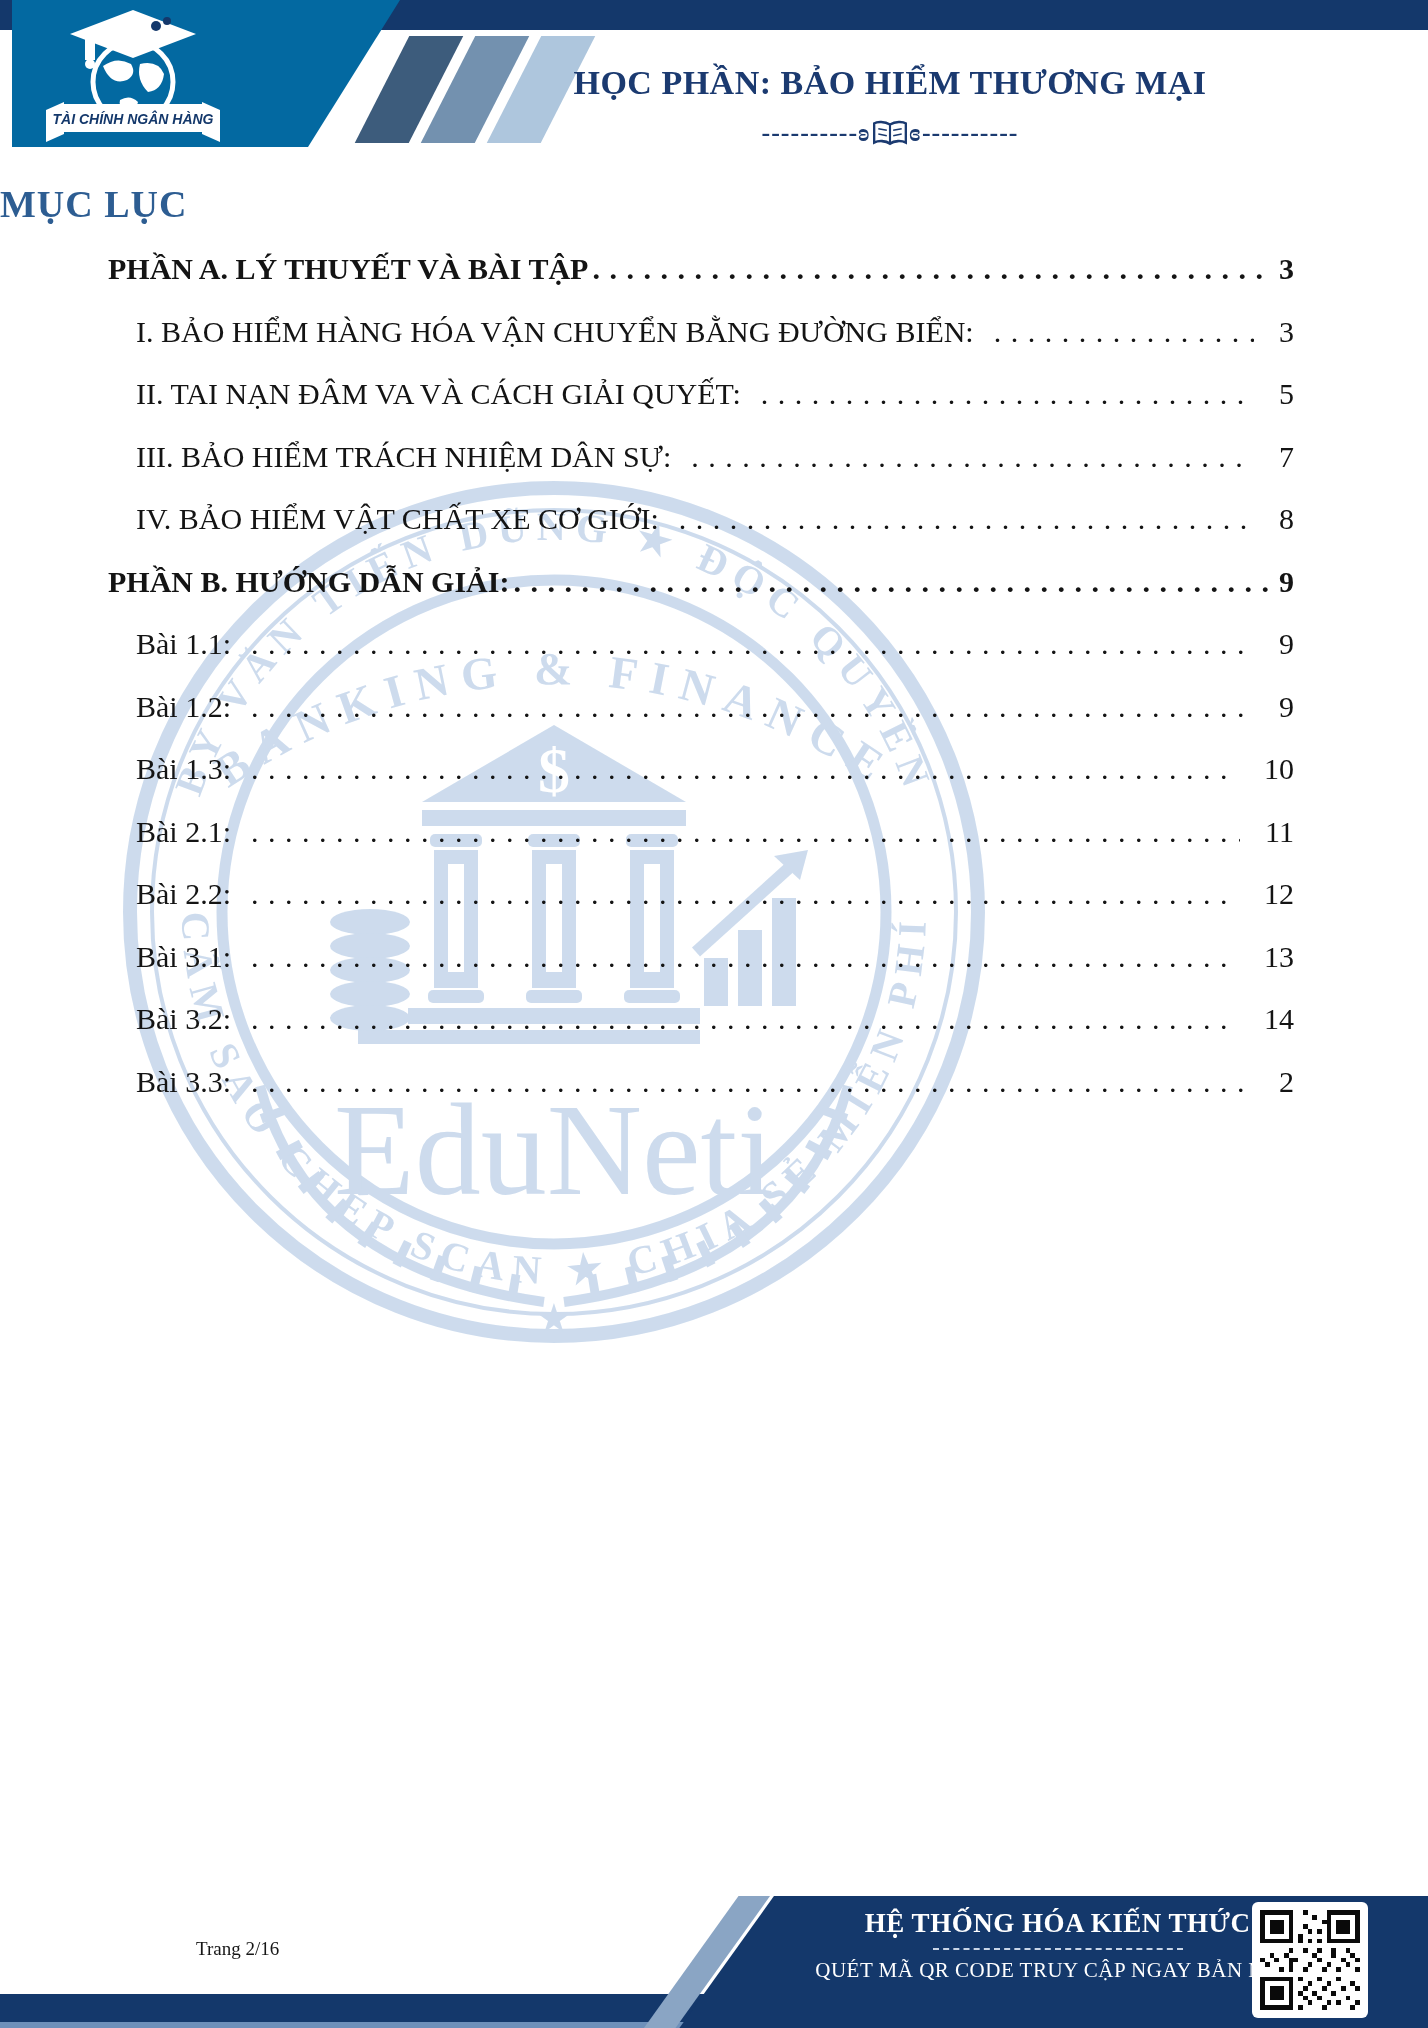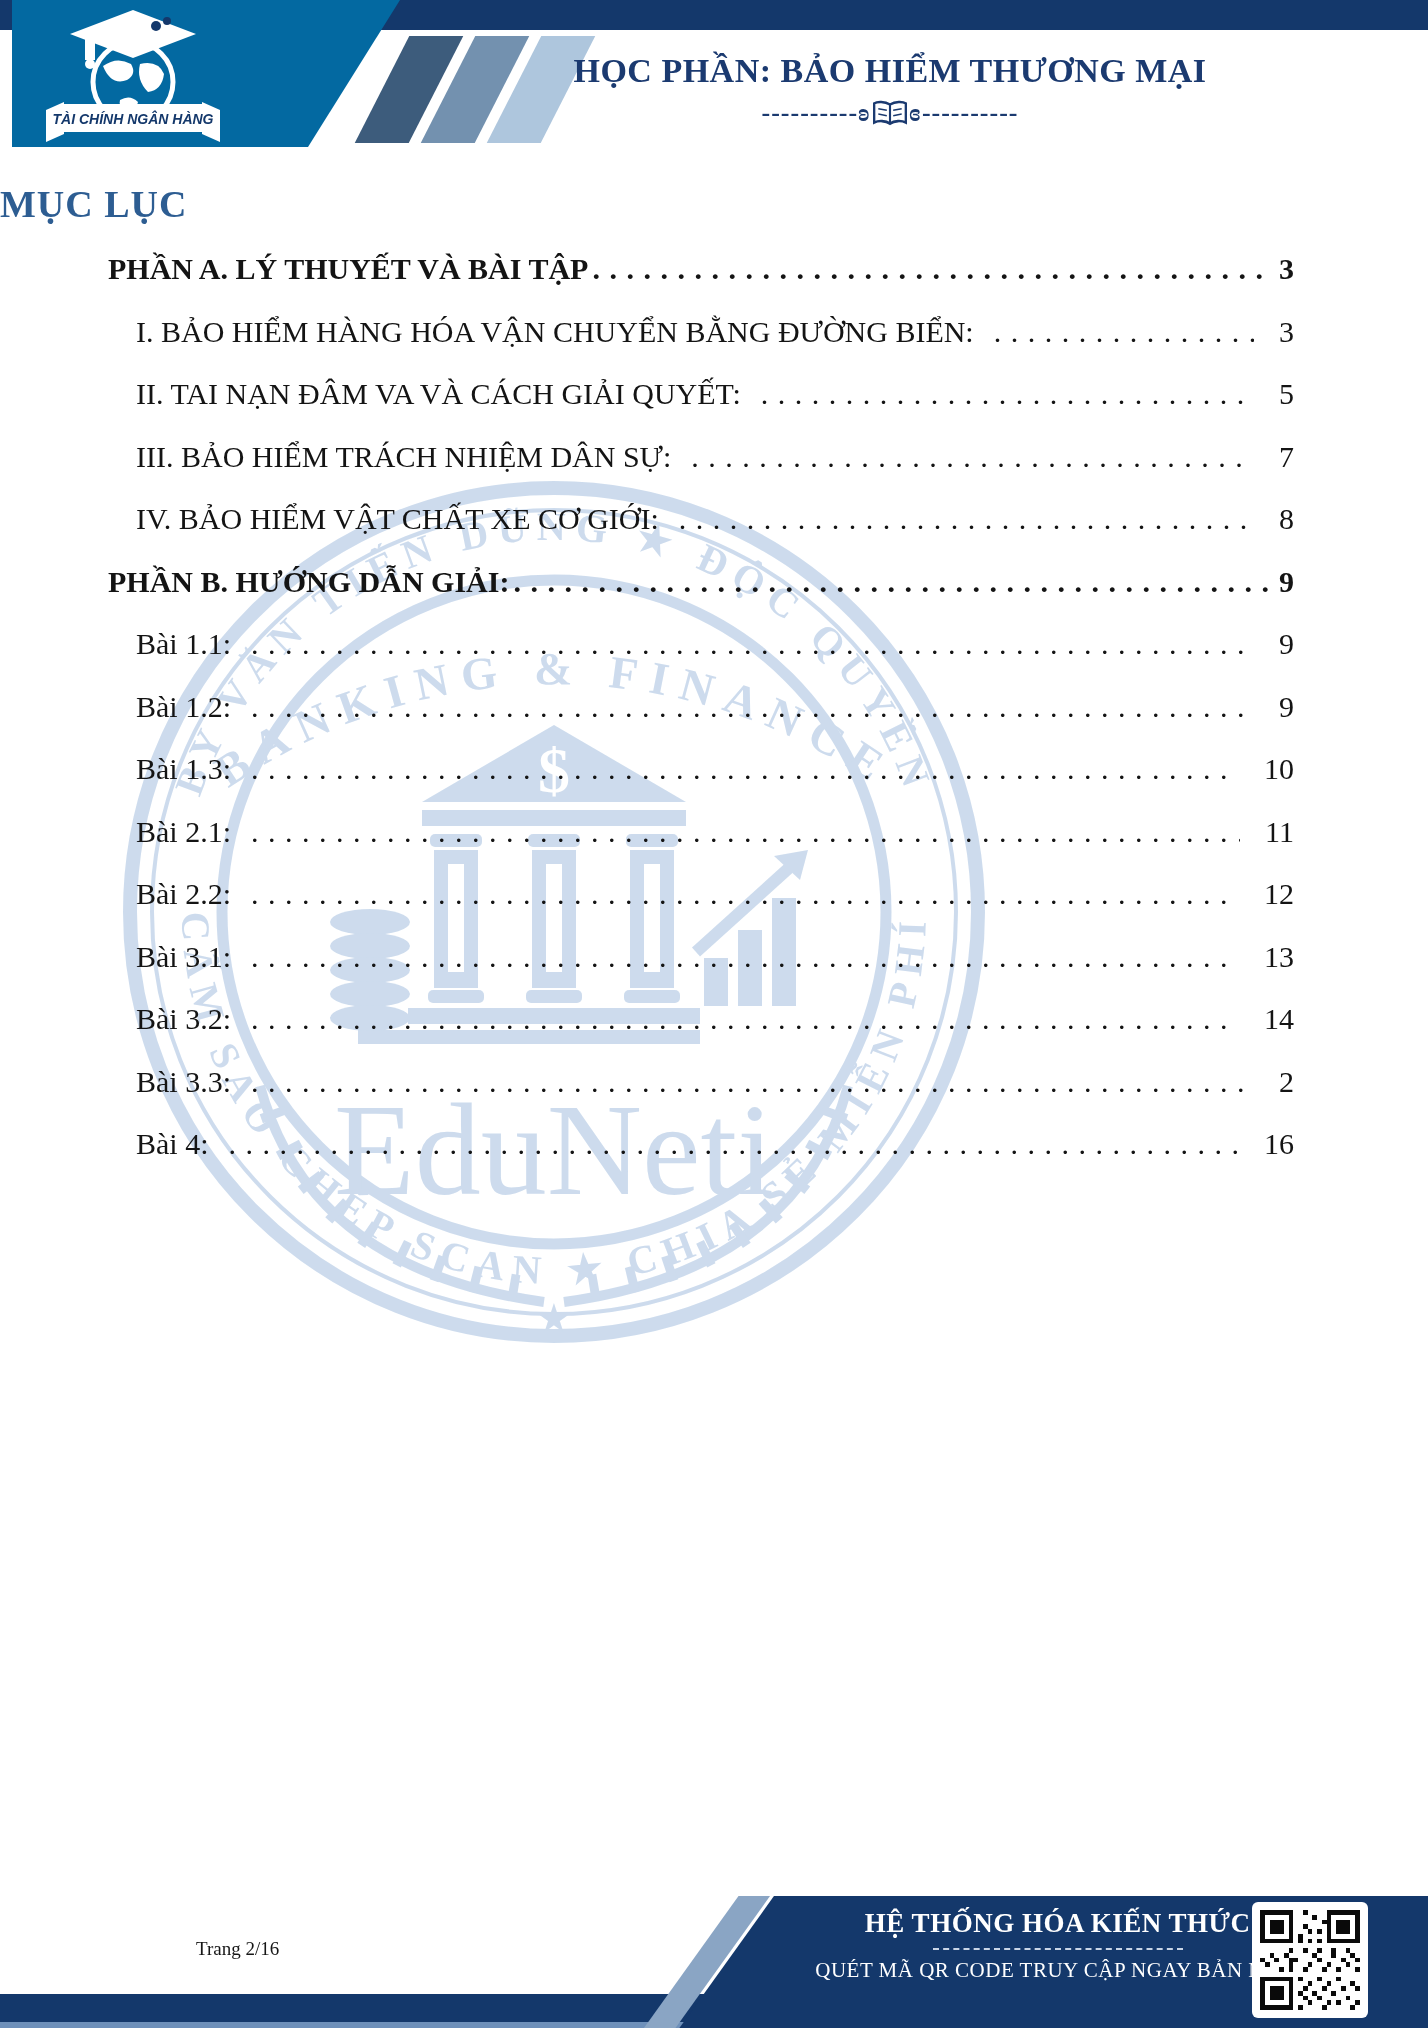--- a/index.html
+++ b/index.html
@@ -10,21 +10,21 @@
   
   .topbar{position:absolute;left:0;top:0;width:100%;height:30px;background:#14386b;}
   .logo-block{position:absolute;left:12px;top:0;width:400px;height:147px;background:#0369a1;
               clip-path:polygon(0 0,97% 0,74% 100%,0 100%);}
   .logo-svg{position:absolute;left:16px;top:4px;}
   .slash{position:absolute;top:36px;height:107px;width:54px;transform:skewX(-27deg);}
   .slash.s1{left:382px;background:#3d5c7c;}
   .slash.s2{left:448px;background:#7391af;}
   .slash.s3{left:514px;background:#aec6dd;}
   .header-title{position:absolute;left:520px;top:48px;width:740px;text-align:center;color:#1b3a70;}
-  .header-title h1{margin:4px;font-size:34px;font-weight:bold;letter-spacing:.5px;text-align:center;}
+  .header-title h1{margin:16px;font-size:34px;font-weight:bold;letter-spacing:.5px;text-align:center;}
   .header-divider{margin-top:8px;font-size:26px;font-weight:bold;letter-spacing:1px;
                   display:flex;align-items:center;justify-content:center;gap:2px;}
   .book-icon{width:34px;height:26px;display:inline-block;}
 
   
   .toc-heading{position:absolute;left:0;top:182px;width:100%;margin:0;text-align:left;
                font-size:38px;font-weight:bold;color:#2d5d92;letter-spacing:1px;}
   .toc{position:absolute;left:108px;top:252px;width:1186px;z-index:2;text-align:center;}
   .toc-row{display:flex;align-items:baseline;font-size:30px;color:#141414;margin-bottom:28.5px;}
   .toc-row.lvl2{padding-left:28px;gap:16px;}
@@ -240,25 +240,20 @@
     <div class="toc-row lvl2">
       <span class="toc-label">Bài 3.2:</span>
       <span class="dots"></span>
       <span class="toc-page">14</span>
     </div>
     <div class="toc-row lvl2">
       <span class="toc-label">Bài 3.3:</span>
       <span class="dots"></span>
       <span class="toc-page">2</span>
     </div>
-    <div class="toc-row lvl2">
-      <span class="toc-label">Bài 4:</span>
-      <span class="dots"></span>
-      <span class="toc-page">16</span>
-    </div>
   </nav>
 
   <div class="page-label">Trang 2/16</div>
 
   <div class="bottom-bar"></div>
   <div class="bottom-strip"></div>
 
   <div class="footer-panel">
     <div class="panel-stripe"></div>
     <div class="panel-bg"></div>

